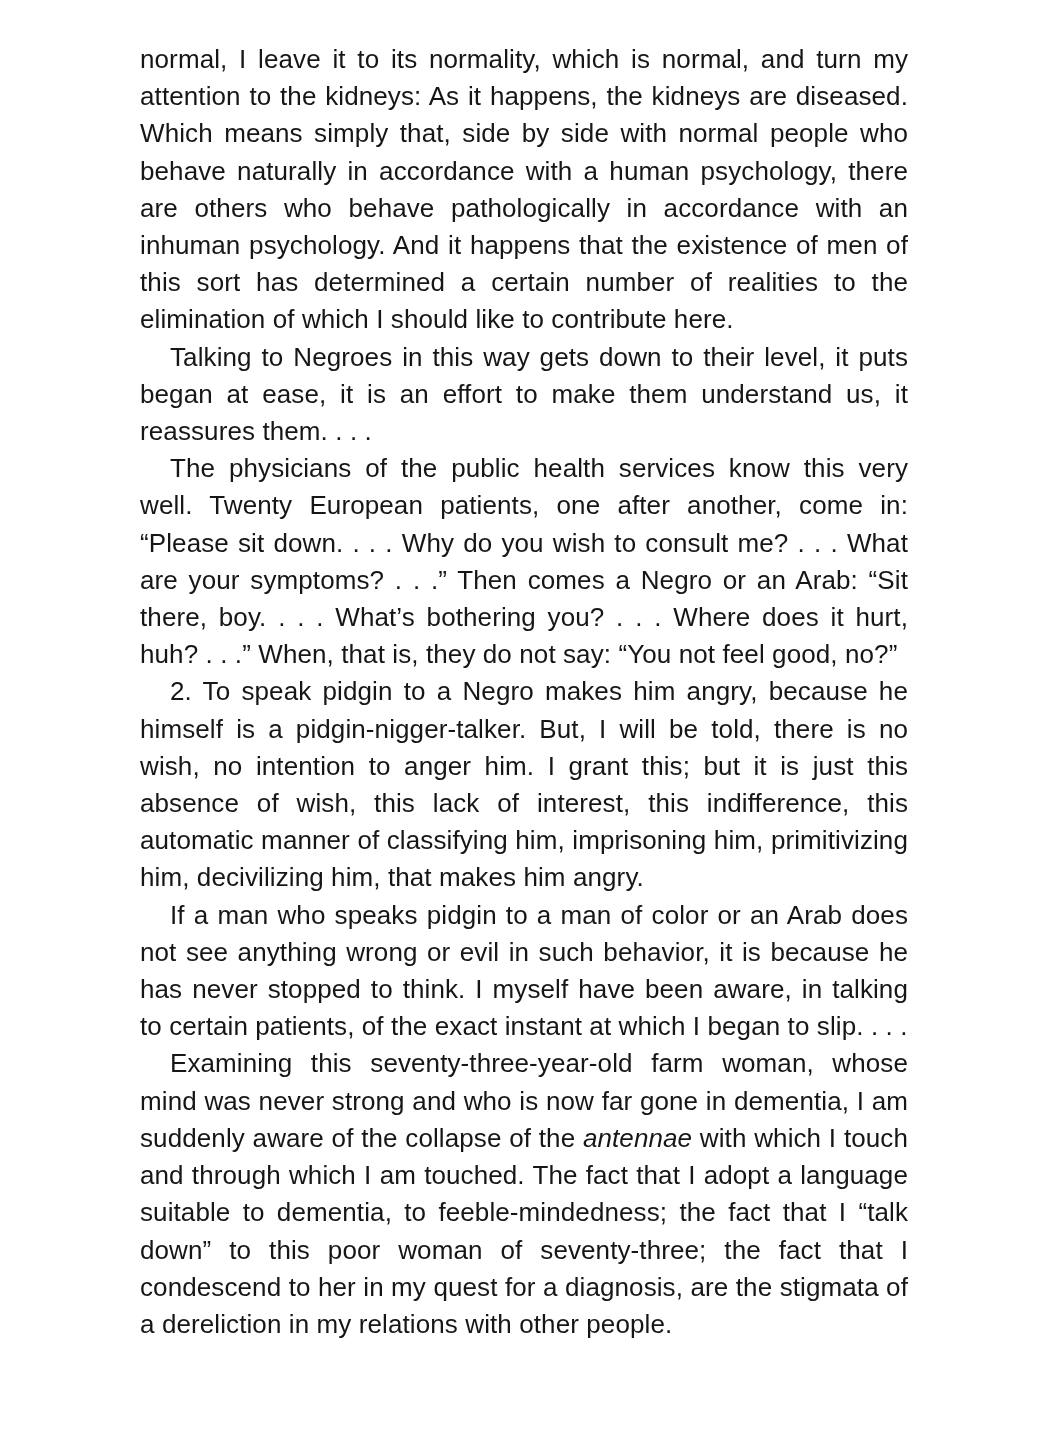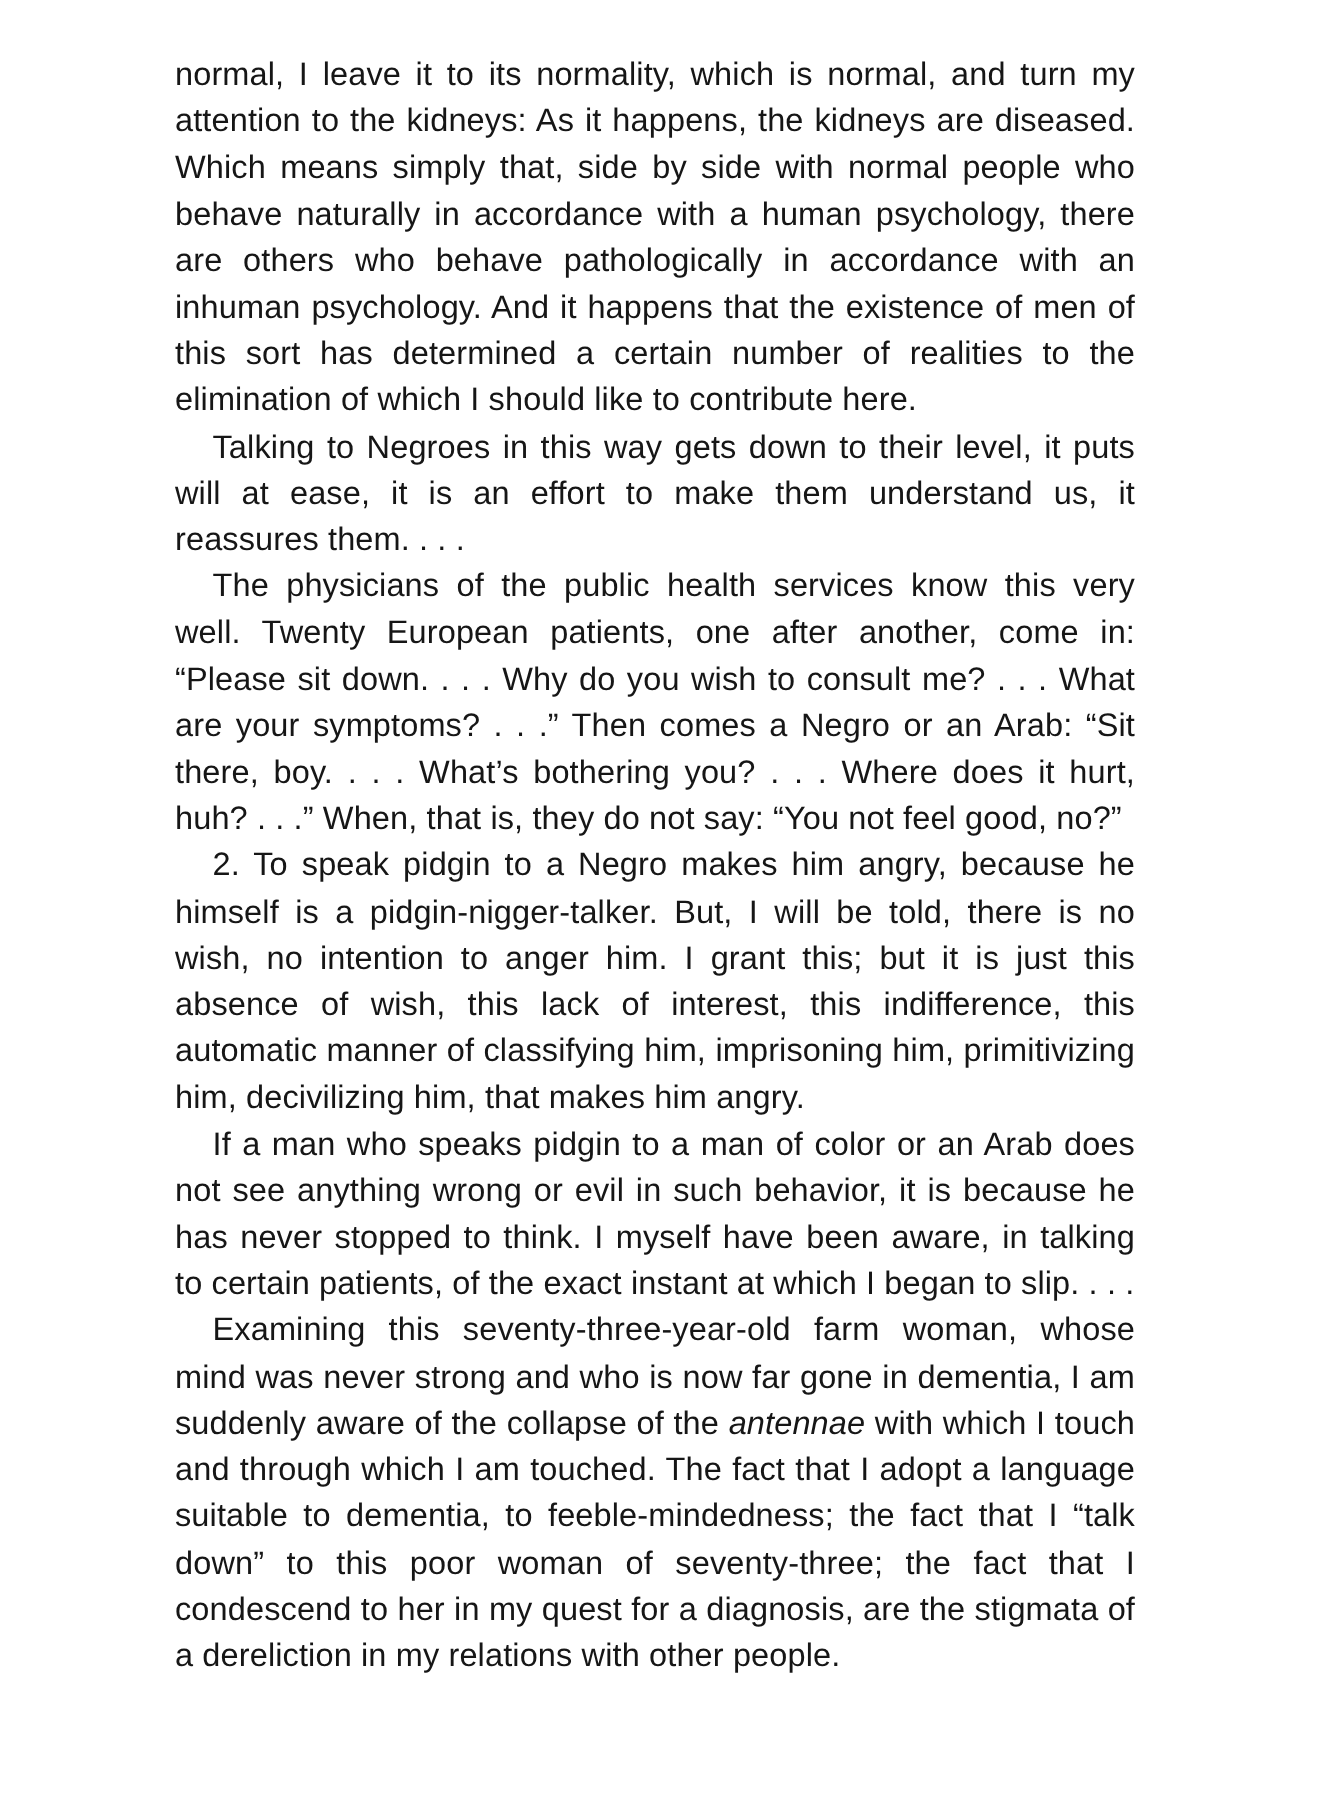--- a/index.html
+++ b/index.html
@@ -37,19 +37,19 @@
   .page-text em {
     font-style: italic;
   }
 </style>
 </head>
 <body>
 
 <div class="book-page">
   <div class="page-text">
     <p class="no-indent">normal, I leave it to its normality, which is normal, and turn my attention to the kidneys: As it happens, the kidneys are diseased. Which means simply that, side by side with normal people who behave naturally in accordance with a human psychology, there are others who behave pathologically in accordance with an inhuman psychology. And it happens that the existence of men of this sort has determined a certain number of realities to the elimination of which I should like to contribute here.</p>
-    <p>Talking to Negroes in this way gets down to their level, it puts will at ease, it is an effort to make them understand us, it reassures them. . . .</p>
+    <p>Talking to Negroes in this way gets down to their level, it puts began at ease, it is an effort to make them understand us, it reassures them. . . .</p>
     <p>The physicians of the public health services know this very well. Twenty European patients, one after another, come in: “Please sit down. . . . Why do you wish to consult me? . . . What are your symptoms? . . .” Then comes a Negro or an Arab: “Sit there, boy. . . . What’s bothering you? . . . Where does it hurt, huh? . . .” When, that is, they do not say: “You not feel good, no?”</p>
     <p>2. To speak pidgin to a Negro makes him angry, because he himself is a pidgin-nigger-talker. But, I will be told, there is no wish, no intention to anger him. I grant this; but it is just this absence of wish, this lack of interest, this indifference, this automatic manner of classifying him, imprisoning him, primitivizing him, decivilizing him, that makes him angry.</p>
     <p>If a man who speaks pidgin to a man of color or an Arab does not see anything wrong or evil in such behavior, it is because he has never stopped to think. I myself have been aware, in talking to certain patients, of the exact instant at which I began to slip. . . .</p>
     <p><span>Examining this seventy-three-year-old farm woman, whose mind was never strong and who is now far gone in dementia, I am suddenly aware of the collapse of the </span><em>antennae</em><span> with which I touch and through which I am touched. The fact that I adopt a language suitable to dementia, to feeble-mindedness; the fact that I “talk down” to this poor woman of seventy-three; the fact that I condescend to her in my quest for a diagnosis, are the stigmata of a dereliction in my relations with other people.</span></p>
   </div>
 </div>
 
 </body></html>

